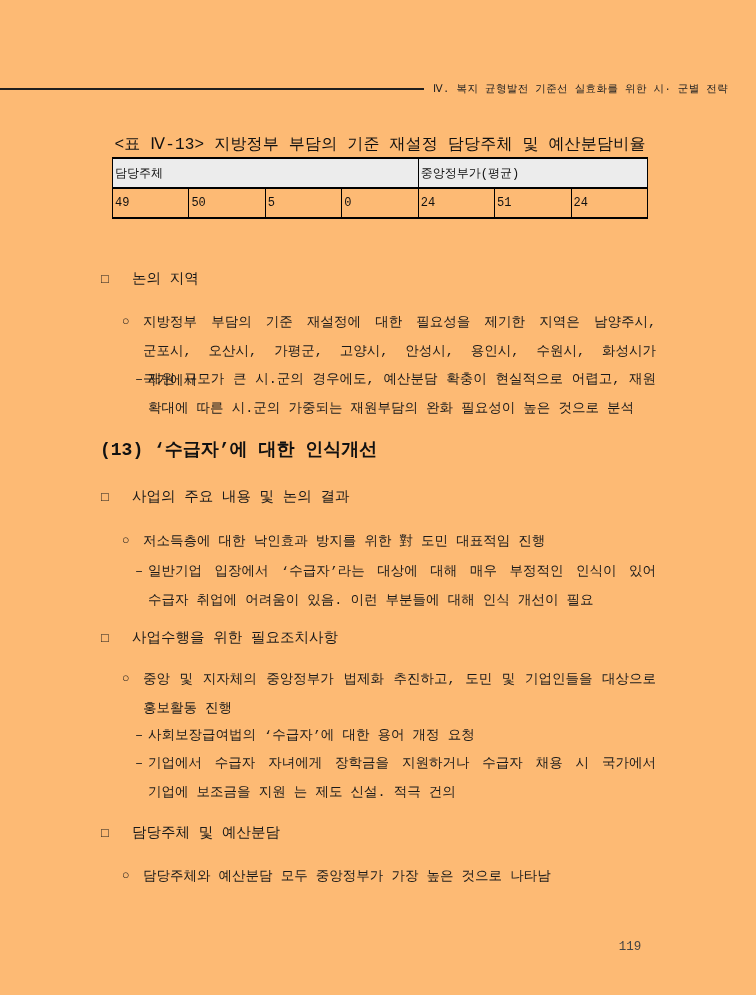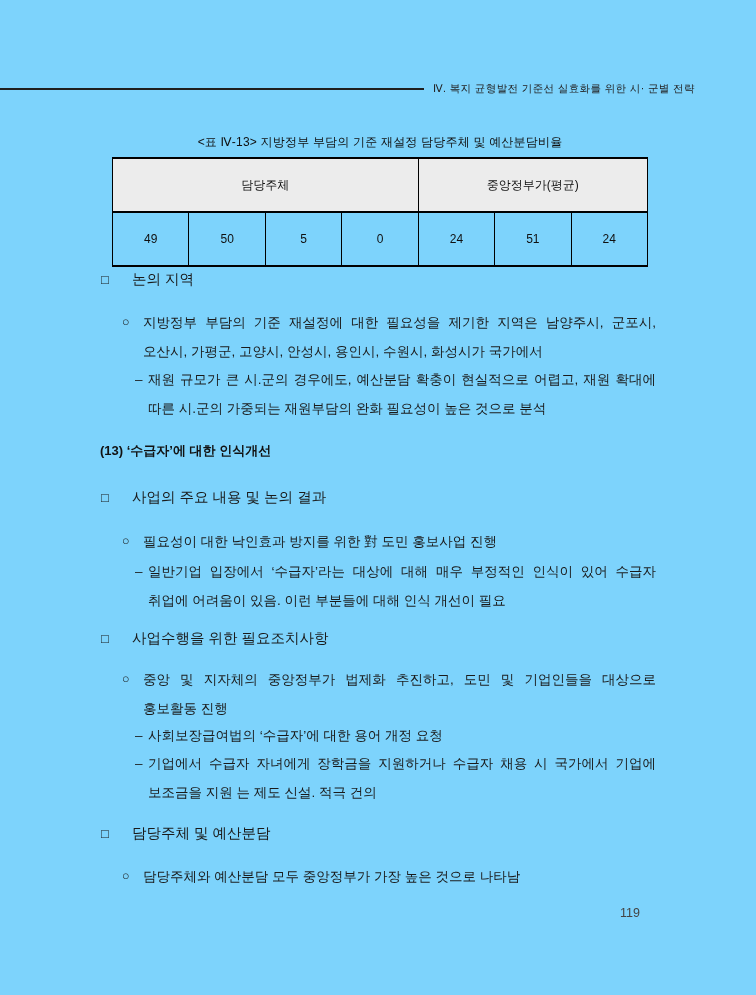--- a/index.html
+++ b/index.html
@@ -1,62 +1,62 @@
 <!DOCTYPE html>
 <html><head>
 <meta charset="utf-8">
 <style>
   html,body { margin:0; padding:0; background:#ffffff; }
   .page {
     position:relative;
     width:756px; height:995px;
-    background:#7dd3fc;
-    font-family:Liberation Sans, sans-serif;
+    background:#fdba74;
+    font-family:Liberation Mono, monospace;
     color:#1a1a1a;
     overflow:hidden;
   }
 
   
   .header-rule {
     position:absolute; top:88px; left:0; width:424px; height:0;
     border-top:2px solid #1f1f1f;
   }
   .header-text {
     position:absolute; top:82px; left:433px;
     font-size:10.5px; color:#222; letter-spacing:0.4px; white-space:nowrap;
   }
 
   
   .caption {
     position:absolute; top:134px; left:112px; width:536px;
-    text-align:center; font-size:12px; color:#101010; letter-spacing:0.2px;
+    text-align:center; font-size:16px; color:#101010; letter-spacing:0.2px;
   }
 
   
   .table-wrap { position:absolute; top:157px; left:112px; width:536px; }
   table.t {
     width:100%; border-collapse:collapse; table-layout:fixed;
     font-size:12px; color:#101010;
   }
   table.t td {
     border-left:1px solid #000; border-right:1px solid #000;
     border-top:2px solid #000; border-bottom:2px solid #000;
-    height:20px; text-align:center; vertical-align:middle; padding:16px 2px;margin-top:24px;
+    height:20px; text-align:left; vertical-align:middle; padding:4px 2px;margin-top:24px;
   }
   td.ghead { background:#ececec; }
 
   
   .blk {
     position:absolute; right:100px; display:flex;
     font-size:13.5px; line-height:29px; color:#1a1a1a;
   }
   .blk .mk { flex:none; }
   .blk .tx { flex:1; text-align:justify; word-break:keep-all; }
 
-  .b-h1   { left:100px; font-weight:bold; font-size:13px; color:#111;align-items:center; }
+  .b-h1   { left:100px; font-weight:bold; font-size:18px; color:#111;align-items:center; }
   .b-box  { left:101px; font-size:14.5px; }
   .b-box .mk { width:31px; font-size:13px; }
   .b-circle { left:122px; }
   .b-circle .mk { width:21px; font-size:12.5px; }
   .b-dash { left:135px; }
   .b-dash .mk { width:13px; }
 
   .t0  { top:265px; }
   .t1  { top:308px; }
   .t2  { top:365px; }
@@ -65,21 +65,21 @@
   .t5  { top:527px; }
   .t6  { top:557px; }
   .t7  { top:624px; }
   .t8  { top:665px; }
   .t9  { top:721px; }
   .t10 { top:749px; }
   .t11 { top:819px; }
   .t12 { top:862px; }
 
   .page-number {
-    position:absolute; top:906px; left:608px; width:44px;
+    position:absolute; top:940px; left:608px; width:44px;
     text-align:center; font-size:12.5px; color:#444;
   }
 </style>
 </head>
 <body>
 
 <div class="page">
 
   <div class="header-rule"></div>
   <div class="header-text">Ⅳ. 복지 균형발전 기준선 실효화를 위한 시· 군별 전략</div>
@@ -126,21 +126,21 @@
     <span class="tx">(13) ‘수급자’에 대한 인식개선</span>
   </div>
 
   <div class="blk b-box t4">
     <span class="mk">□</span>
     <span class="tx">사업의 주요 내용 및 논의 결과</span>
   </div>
 
   <div class="blk b-circle t5">
     <span class="mk">○</span>
-    <span class="tx">필요성이 대한 낙인효과 방지를 위한 對 도민 홍보사업 진행</span>
+    <span class="tx">저소득층에 대한 낙인효과 방지를 위한 對 도민 대표적임 진행</span>
   </div>
 
   <div class="blk b-dash t6">
     <span class="mk">–</span>
     <span class="tx">일반기업 입장에서 ‘수급자’라는 대상에 대해 매우 부정적인 인식이 있어 수급자 취업에 어려움이 있음. 이런 부분들에 대해 인식 개선이 필요</span>
   </div>
 
   <div class="blk b-box t7">
     <span class="mk">□</span>
     <span class="tx">사업수행을 위한 필요조치사항</span>

